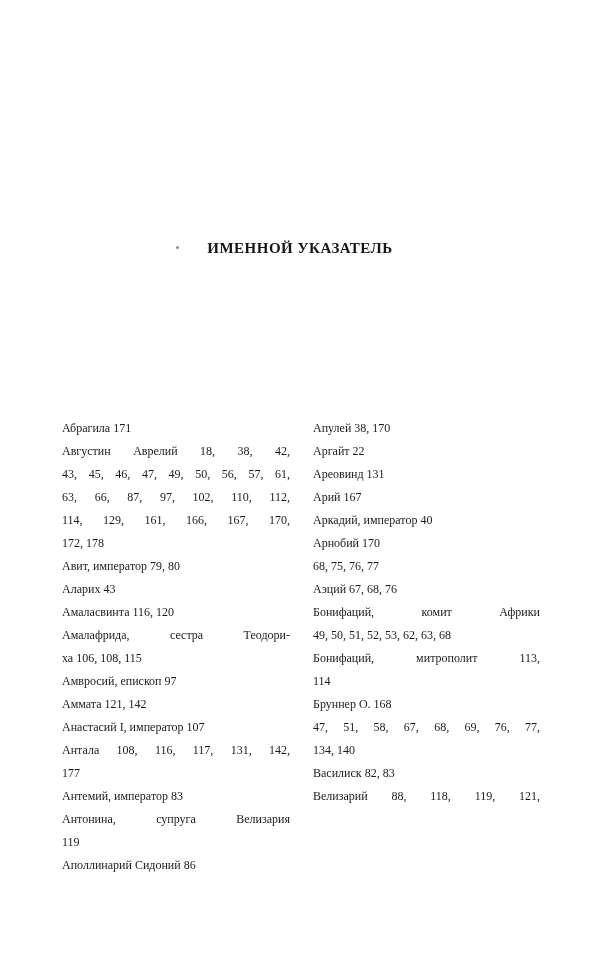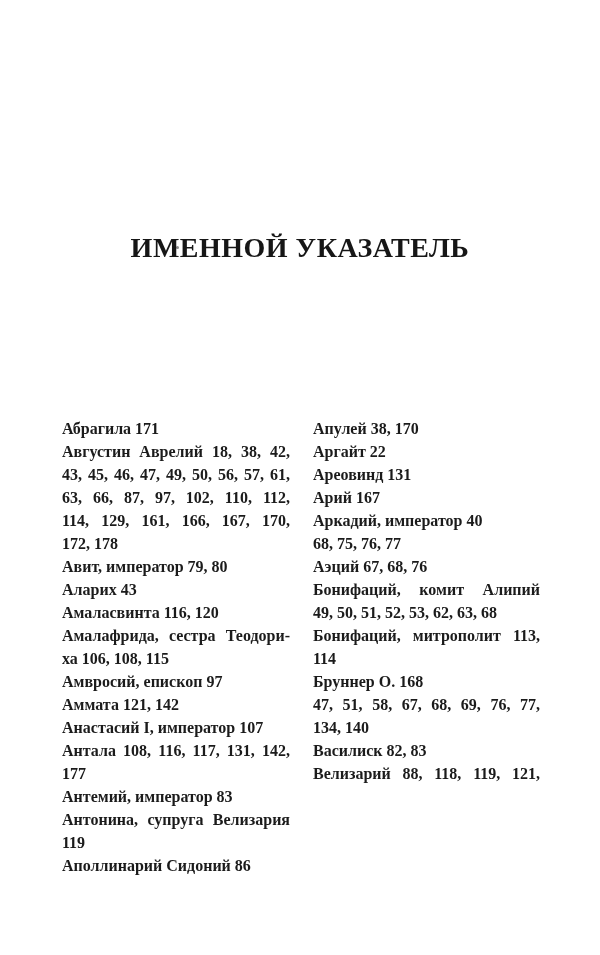--- a/index.html
+++ b/index.html
@@ -16,21 +16,21 @@
     font-family: "Liberation Serif", "DejaVu Serif", serif;
     color: #1b1b1b;
   }
   .page-title {
     position: absolute;
     top: 236px;
     left: 0;
     width: 600px;
     margin: 0;
     text-align: center;
-    font-size: 28px;
+    font-size: 15px;
     line-height: 24px;
     font-weight: bold;
     letter-spacing: 0.5px;
     color: #161616;
   }
   .scan-speck {
     position: absolute;
     left: 176px;
     top: 246px;
     width: 3px;
@@ -46,26 +46,25 @@
     display: flex;
     justify-content: space-between;
   }
   .index-column {
     width: 227px;
   }
   .index-column.left { width: 228px; }
   .line {
     height: 23px;
     line-height: 23px;
-    font-size: 16px;
+    font-size: 12px;
     white-space: normal;
     overflow: visible;
     text-align: left;
     color: #1b1b1b;
-    font-weight: bold;
   }
   .line.justify {
     text-align: justify;
     text-align-last: justify;
   }
 </style>
 </head>
 <body>
 
 <div class="page">
@@ -93,23 +92,24 @@
         <div class="line justify">Антонина, супруга Велизария</div>
         <div class="line">119</div>
         <div class="line">Аполлинарий Сидоний 86</div>
       </div>
     <div class="index-column right" id="col-right">
         <div class="line">Апулей 38, 170</div>
         <div class="line">Аргайт 22</div>
         <div class="line">Ареовинд 131</div>
         <div class="line">Арий 167</div>
         <div class="line">Аркадий, император 40</div>
+        <div class="line">Арнобий 170</div>
         <div class="line">68, 75, 76, 77</div>
         <div class="line">Аэций 67, 68, 76</div>
-        <div class="line justify">Бонифаций, комит Алипий</div>
+        <div class="line justify">Бонифаций, комит Африки</div>
         <div class="line">49, 50, 51, 52, 53, 62, 63, 68</div>
         <div class="line justify">Бонифаций, митрополит 113,</div>
         <div class="line">114</div>
         <div class="line">Бруннер О. 168</div>
         <div class="line justify">47, 51, 58, 67, 68, 69, 76, 77,</div>
         <div class="line">134, 140</div>
         <div class="line">Василиск 82, 83</div>
         <div class="line justify">Велизарий 88, 118, 119, 121,</div>
       </div>
   </div>

